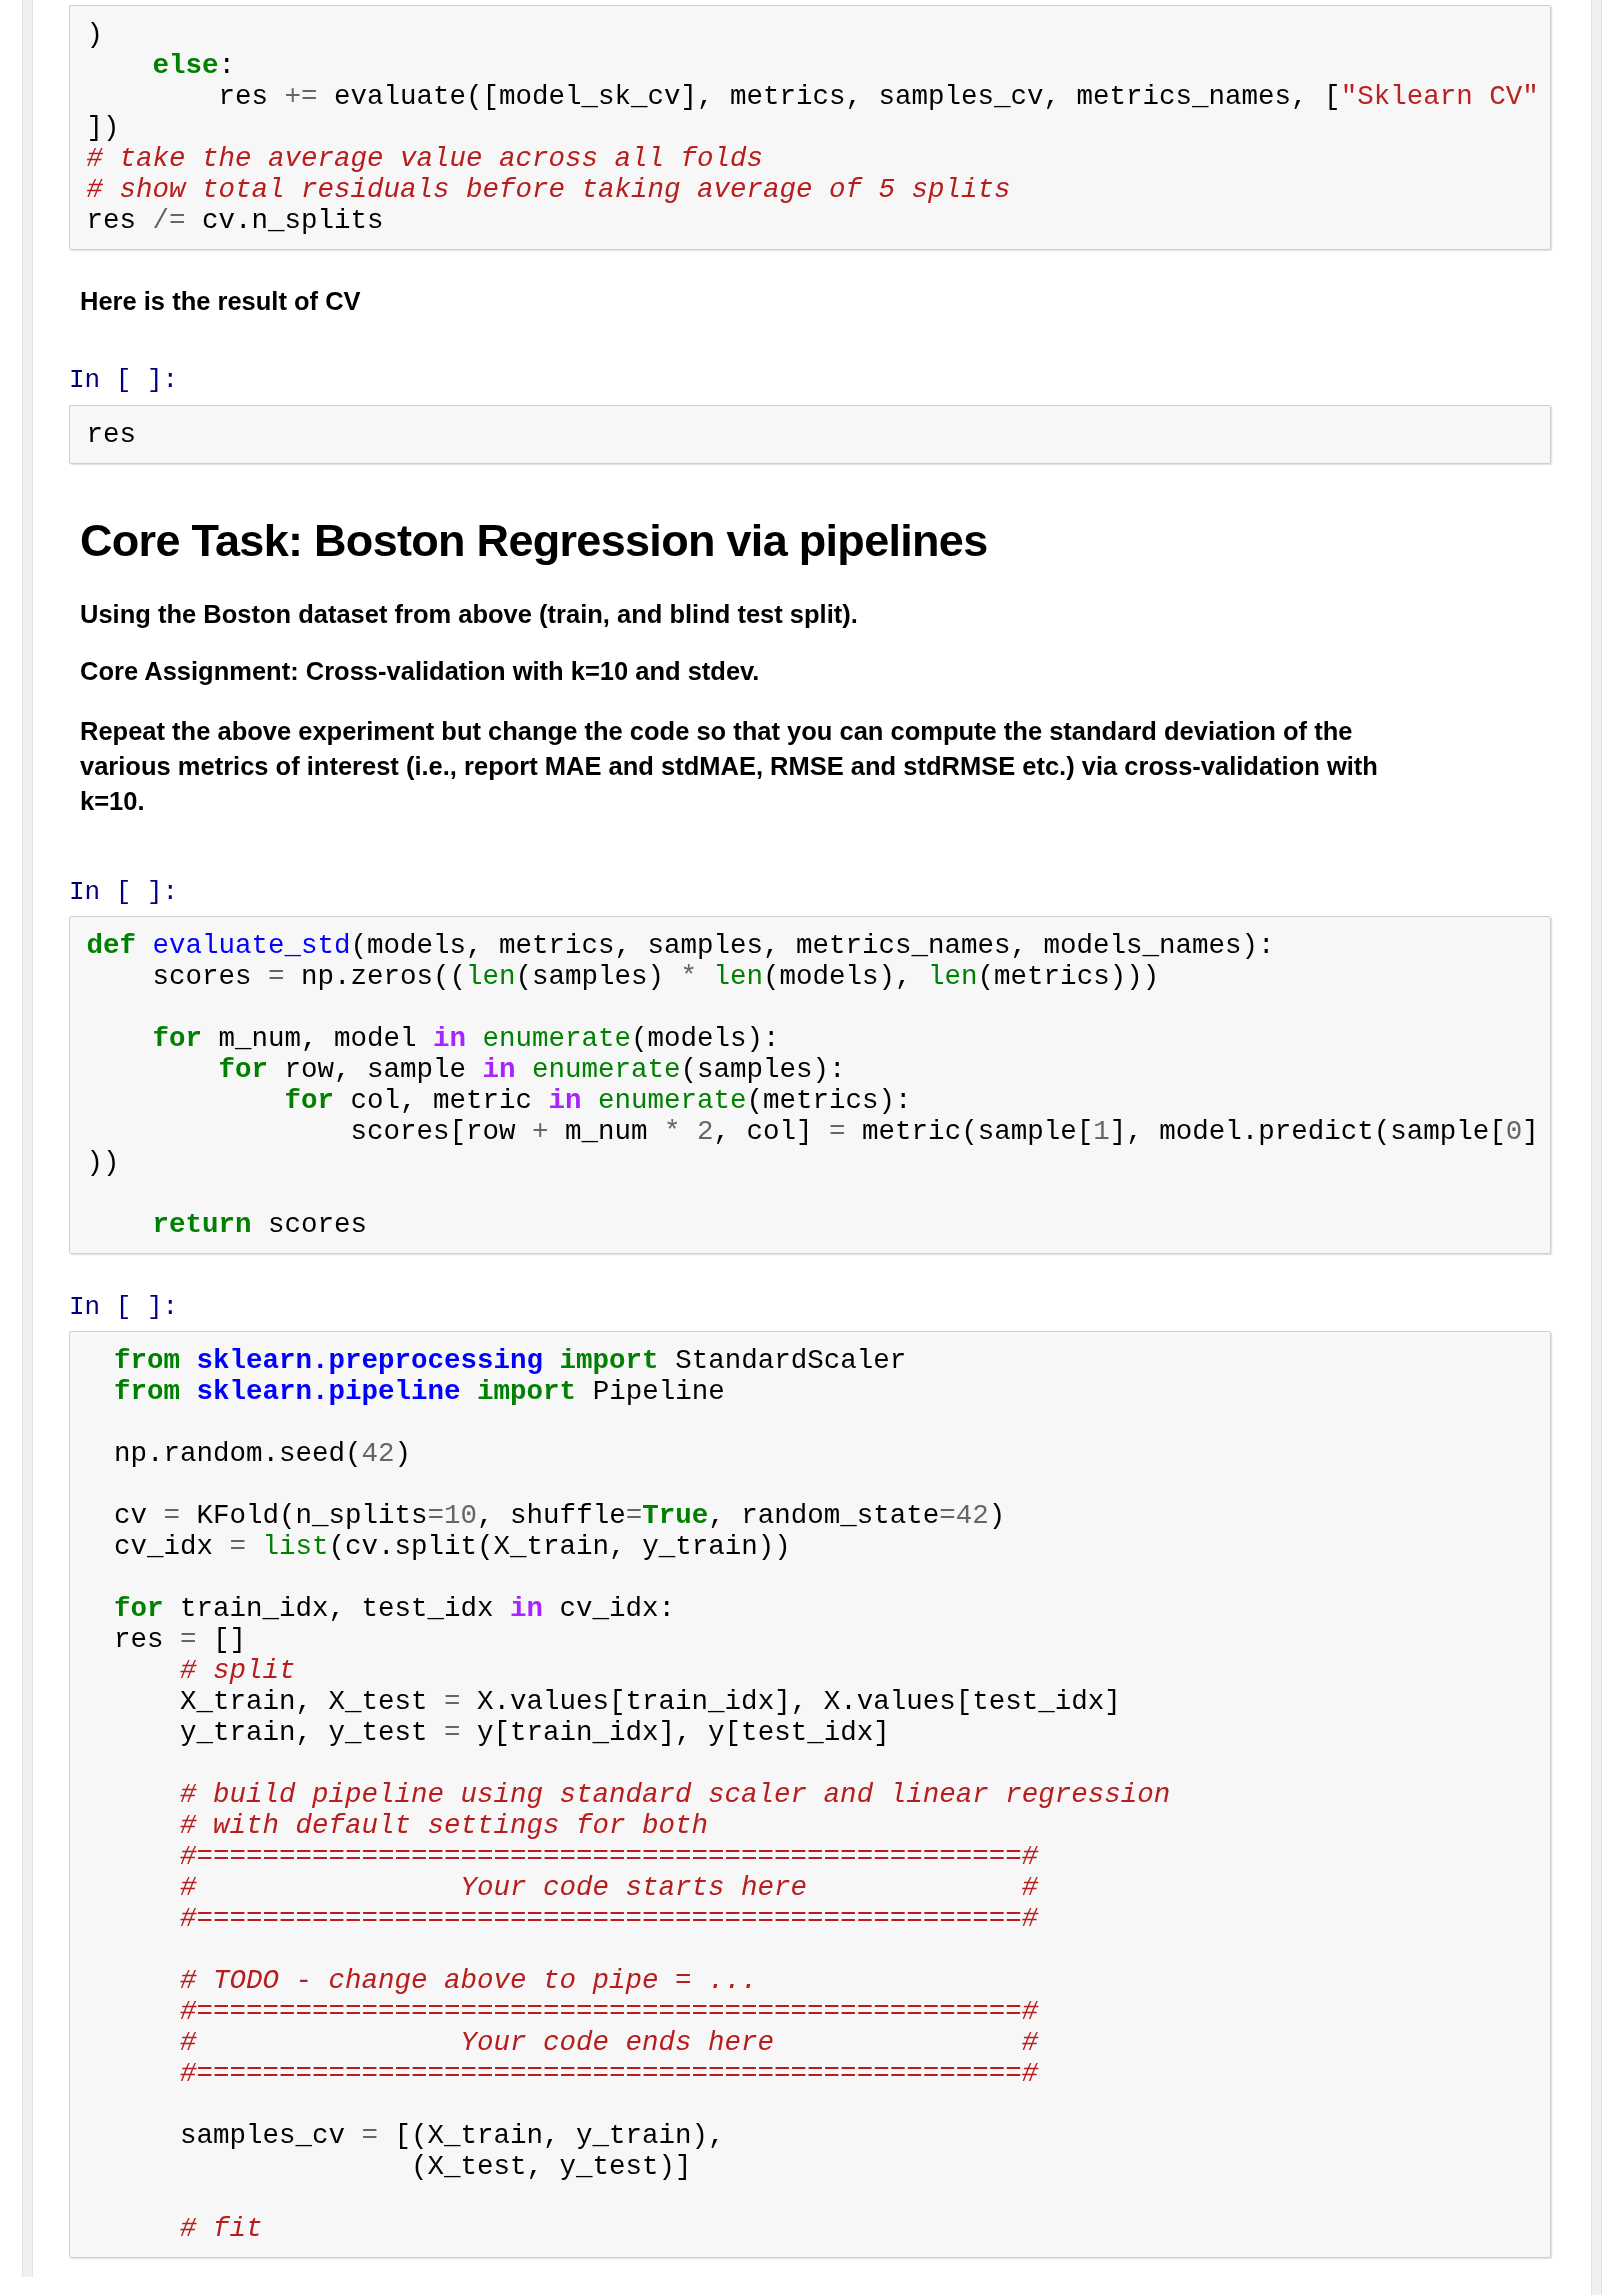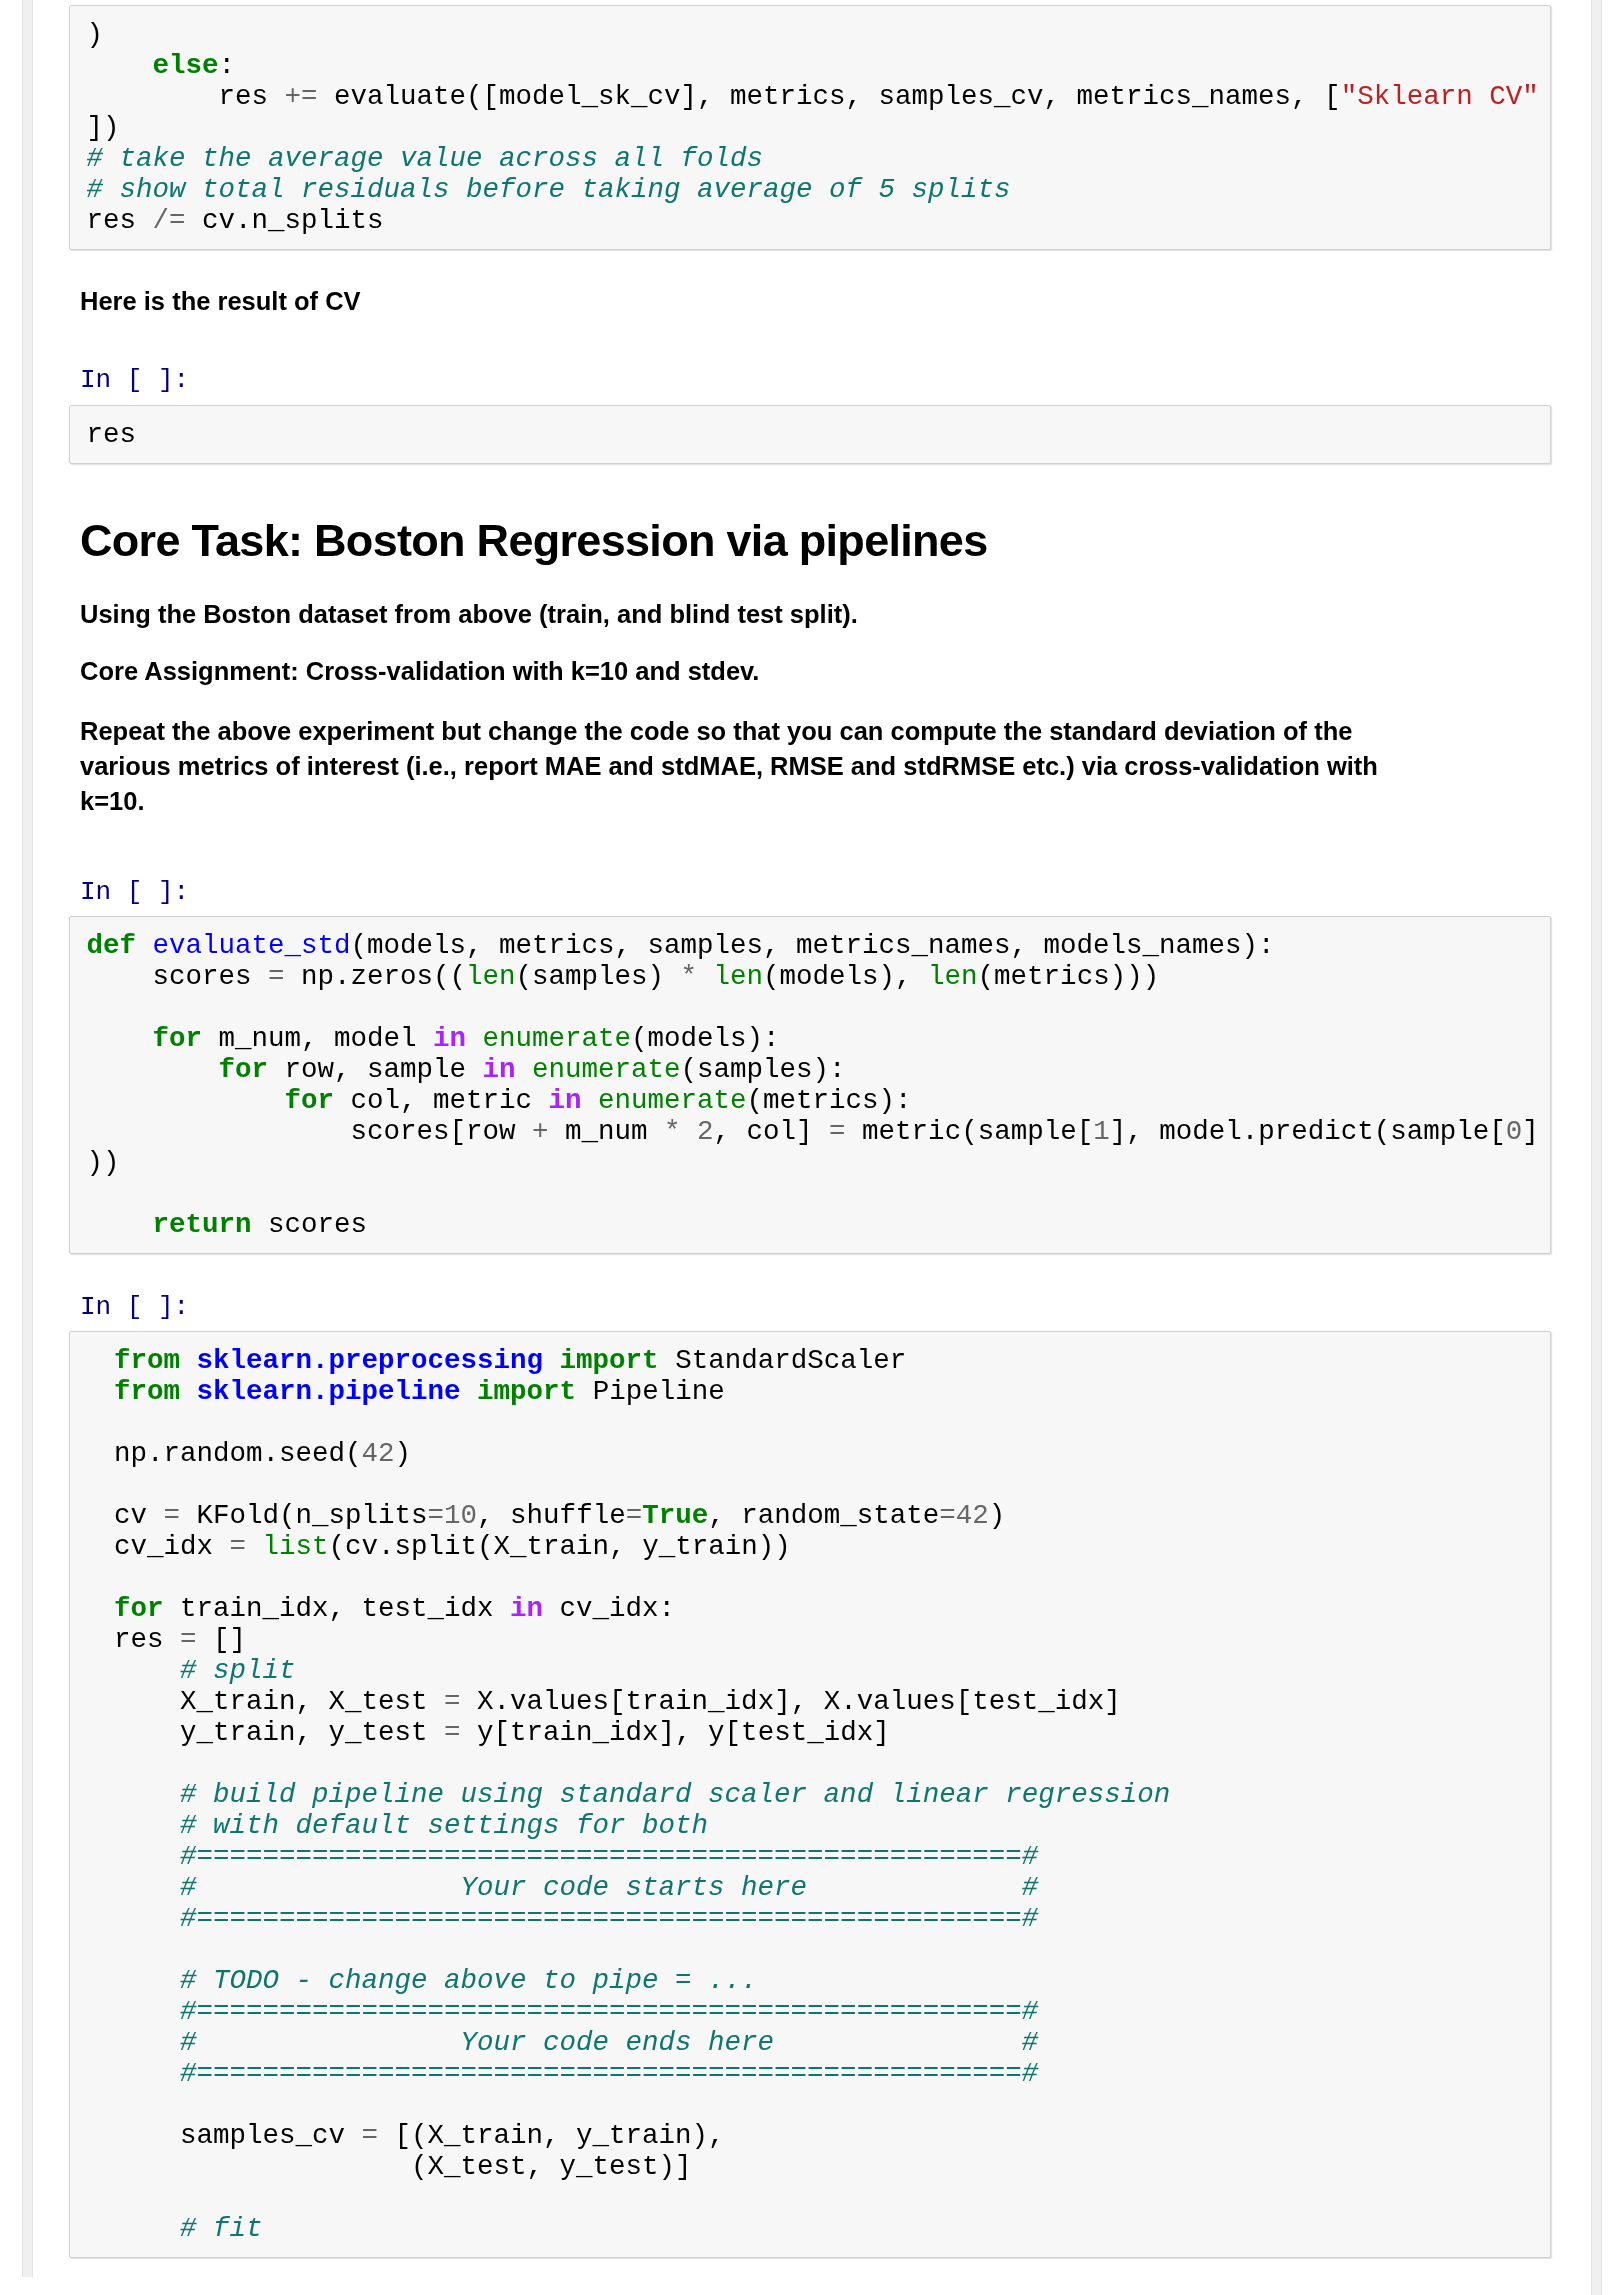--- a/index.html
+++ b/index.html
@@ -19,28 +19,28 @@
                box-shadow: 1.3px 1.3px 0 rgba(0,0,0,0.10);
                padding: 13px 13px 13px 16.4px; overflow: hidden; }
   .code-line { font-family: "Liberation Mono", monospace; font-size: 27.5px;
                line-height: 31px; white-space: pre; min-height: 31px; color: #000; }
 
   .tk-k  { color: #008000; font-weight: bold; }   
   .tk-ow { color: #AA22FF; font-weight: bold; }   
   .tk-nb { color: #008000; }                      
   .tk-nf { color: #0000FF; }                      
   .tk-nn { color: #0000FF; font-weight: bold; }   
-  .tk-c  { color: #0f766e; font-style: italic; }  
+  .tk-c  { color: #b91c1c; font-style: italic; }  
   .tk-s  { color: #BA2121; }                      
   .tk-m  { color: #666666; }                      
   .tk-o  { color: #666666; }                      
   .tk-p  { color: #000000; }                      
 
   .input-prompt { font-family: "Liberation Mono", monospace; font-size: 26px;
-                  color: #000080; margin-left: 11px; line-height: 31px; }
+                  color: #000080; line-height: 31px; }
 
   .md { margin-left: 11px; color: #000; }
   .md-bold { font-weight: bold; font-size: 25.5px; line-height: 31px; }
   .md-title { font-weight: bold; font-size: 45px; line-height: 50px; letter-spacing: -0.7px; }
   .md-para-line { display: block; line-height: 35px; }
 
   
   #cell-cv      { margin-top: 5.2px; }
   #note-result  { margin-top: 36px; }
   #prompt-res   { margin-top: 48px; }

